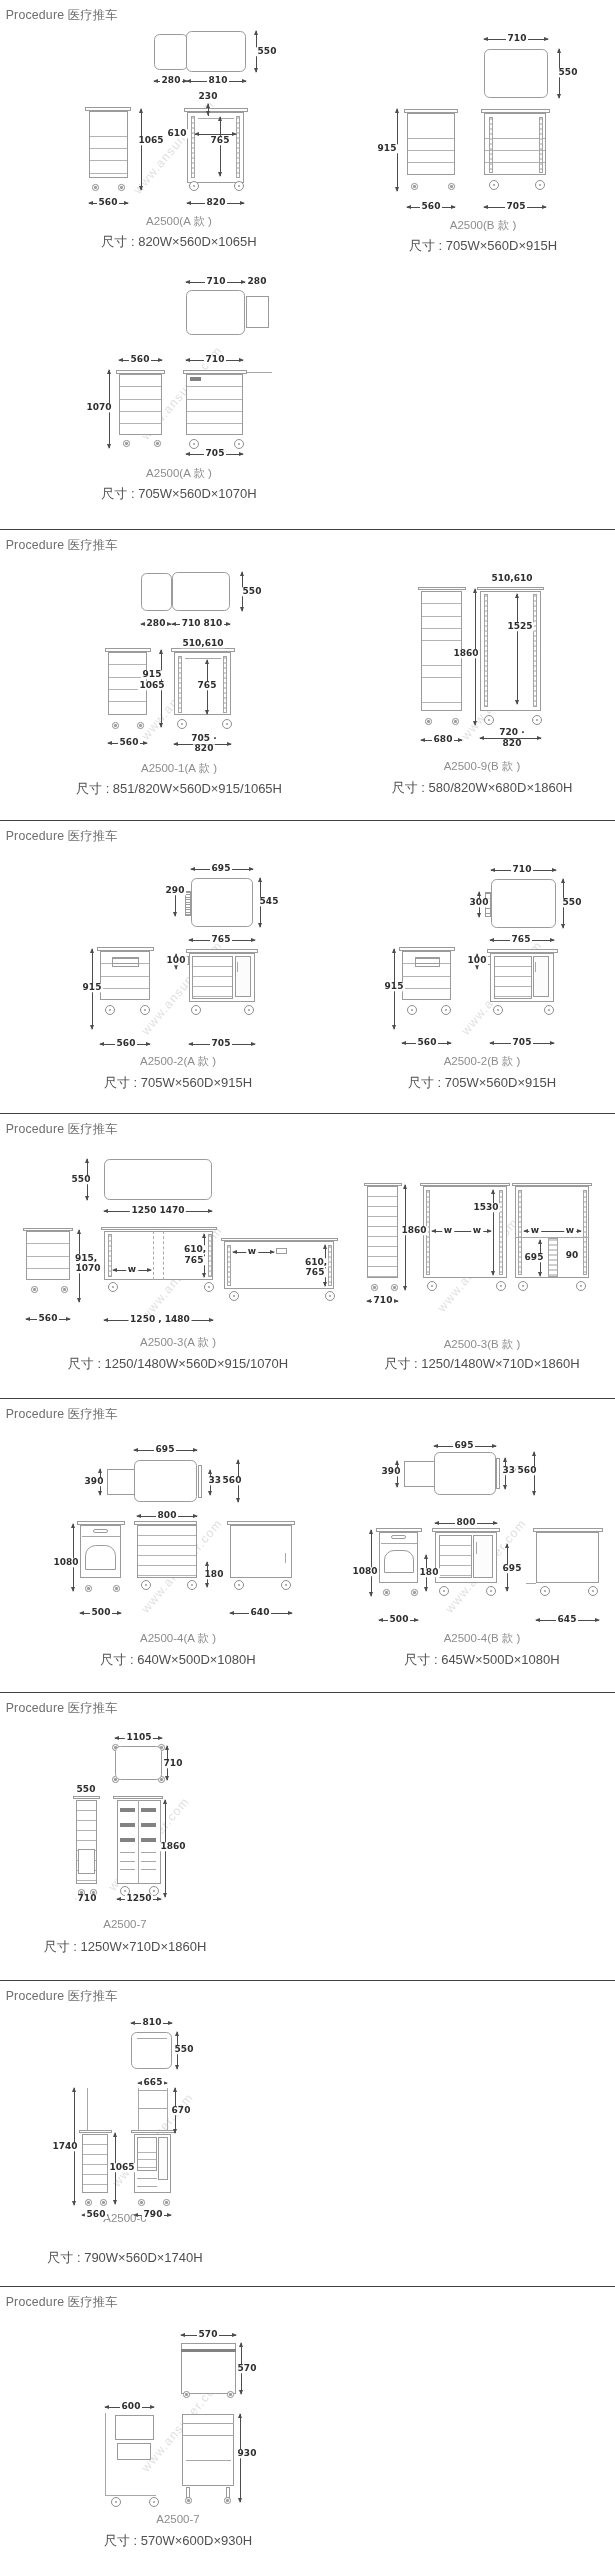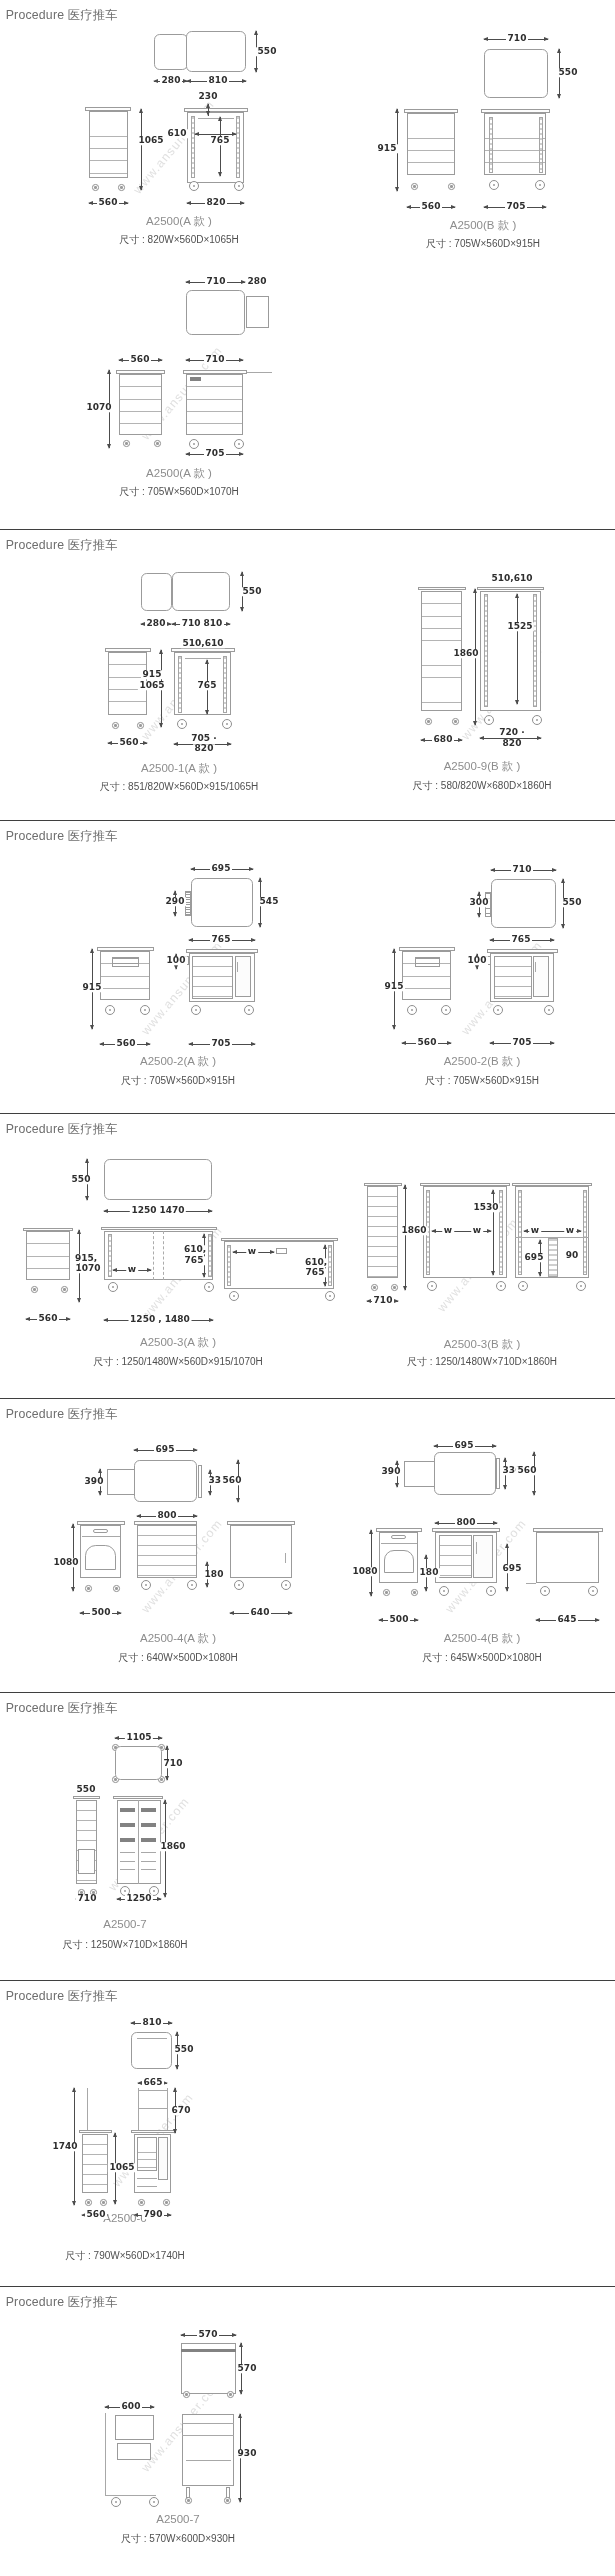--- a/index.html
+++ b/index.html
@@ -26,21 +26,21 @@
   .bar{position:absolute;background:#828282}
   .door{position:absolute;border:0.8px solid #9b9b9b;background:#fcfcfc;box-sizing:border-box}
   .dlh{position:absolute;height:0;border-top:0.8px solid #4c4c4c}
   .dlh:before{content:"";position:absolute;left:-0.8px;top:-3.3px;border-top:2.9px solid transparent;border-bottom:2.9px solid transparent;border-right:5.7px solid #4c4c4c}
   .dlh:after{content:"";position:absolute;right:-0.8px;top:-3.3px;border-top:2.9px solid transparent;border-bottom:2.9px solid transparent;border-left:5.7px solid #4c4c4c}
   .dlv{position:absolute;width:0;border-left:0.8px solid #4c4c4c}
   .dlv:before{content:"";position:absolute;top:-0.8px;left:-3.3px;border-left:2.9px solid transparent;border-right:2.9px solid transparent;border-bottom:5.7px solid #4c4c4c}
   .dlv:after{content:"";position:absolute;bottom:-0.8px;left:-3.3px;border-left:2.9px solid transparent;border-right:2.9px solid transparent;border-top:5.7px solid #4c4c4c}
   .dim{position:absolute;transform:translate(-50%,-50%);font-family:"DejaVu Sans",sans-serif;font-size:9px;font-weight:bold;color:#2e2e2e;background:#fff;padding:0 1.6px;white-space:nowrap;line-height:1.05;z-index:5}
   .model{position:absolute;transform:translateX(-50%);font-size:11.5px;color:#8d8d8d;white-space:nowrap}
-  .size{position:absolute;transform:translateX(-50%);font-size:10px;color:#4f4f4f;white-space:nowrap}
+  .size{position:absolute;transform:translateX(-50%);font-size:13px;color:#4f4f4f;white-space:nowrap}
 </style>
 </head>
 <body>
 
 <div id="page">
 
 <div class="sec first" style="height:529px">
   <div class="hdr">Procedure 医疗推车</div>
   <div class="wm" style="left:115px;top:140px">www.ansuner.com</div>
   <div class="wm" style="left:123px;top:386px">www.ansuner.com</div>
@@ -210,21 +210,21 @@
   <div class="hdr">Procedure 医疗推车</div>
   <div class="wm" style="left:123px;top:160px">www.ansuner.com</div>
   <div class="wm" style="left:443px;top:160px">www.ansuner.com</div>
 
   <div>
     <div class="bx rd" style="left:191px;top:57px;width:62px;height:49px"></div>
     <div class="hatch" style="left:185px;top:70px;width:5.7px;height:25px"></div>
     <div class="dlh" style="left:191px;top:48px;width:62px"></div>
     <div class="dim" style="left:221px;top:48px">695</div>
     <div class="dlv" style="left:175px;top:70px;height:25px"></div>
-    <div class="dim" style="left:175px;top:81px">290</div>
+    <div class="dim" style="left:175px;top:70px">290</div>
     <div class="dlv" style="left:260px;top:57px;height:49px"></div>
     <div class="dim" style="left:269px;top:81px">545</div>
     <div class="cap" style="left:97px;top:126px;width:57px;height:4.1px"></div>
     <div class="bx shelves" style="left:100px;top:130px;width:50px;height:49px"></div>
     <div class="hatch" style="left:112px;top:136px;width:27px;height:10px"></div>
     <div class="wh" style="left:105px;top:184px"></div>
     <div class="wh" style="left:140px;top:184px"></div>
     <div class="dlv" style="left:92px;top:128px;height:80px"></div>
     <div class="dim" style="left:92px;top:167px">915</div>
     <div class="dlh" style="left:100px;top:223px;width:50px"></div>

